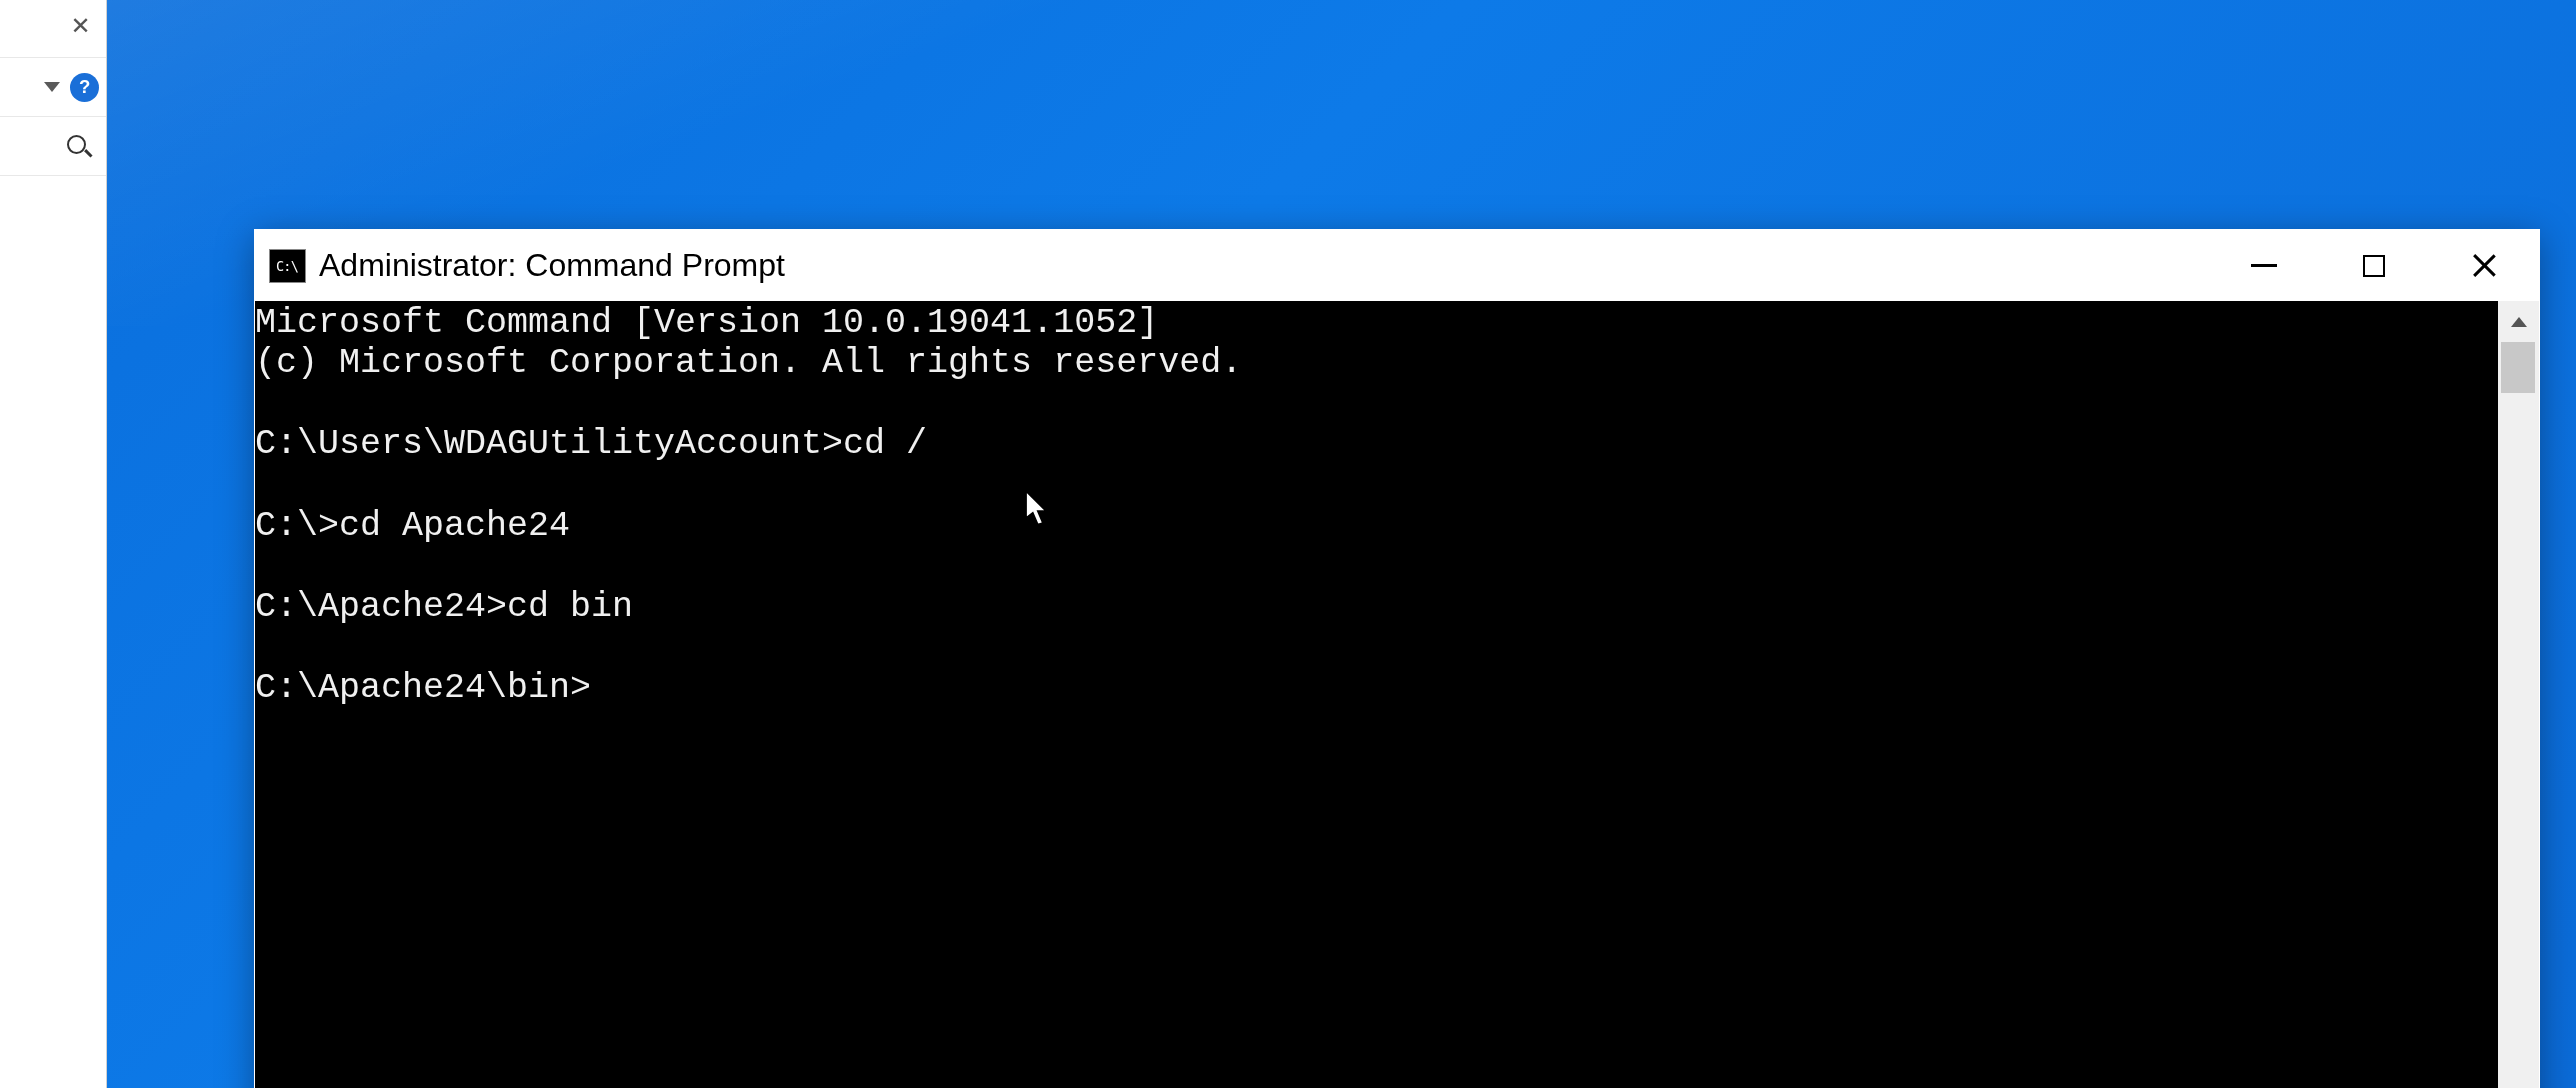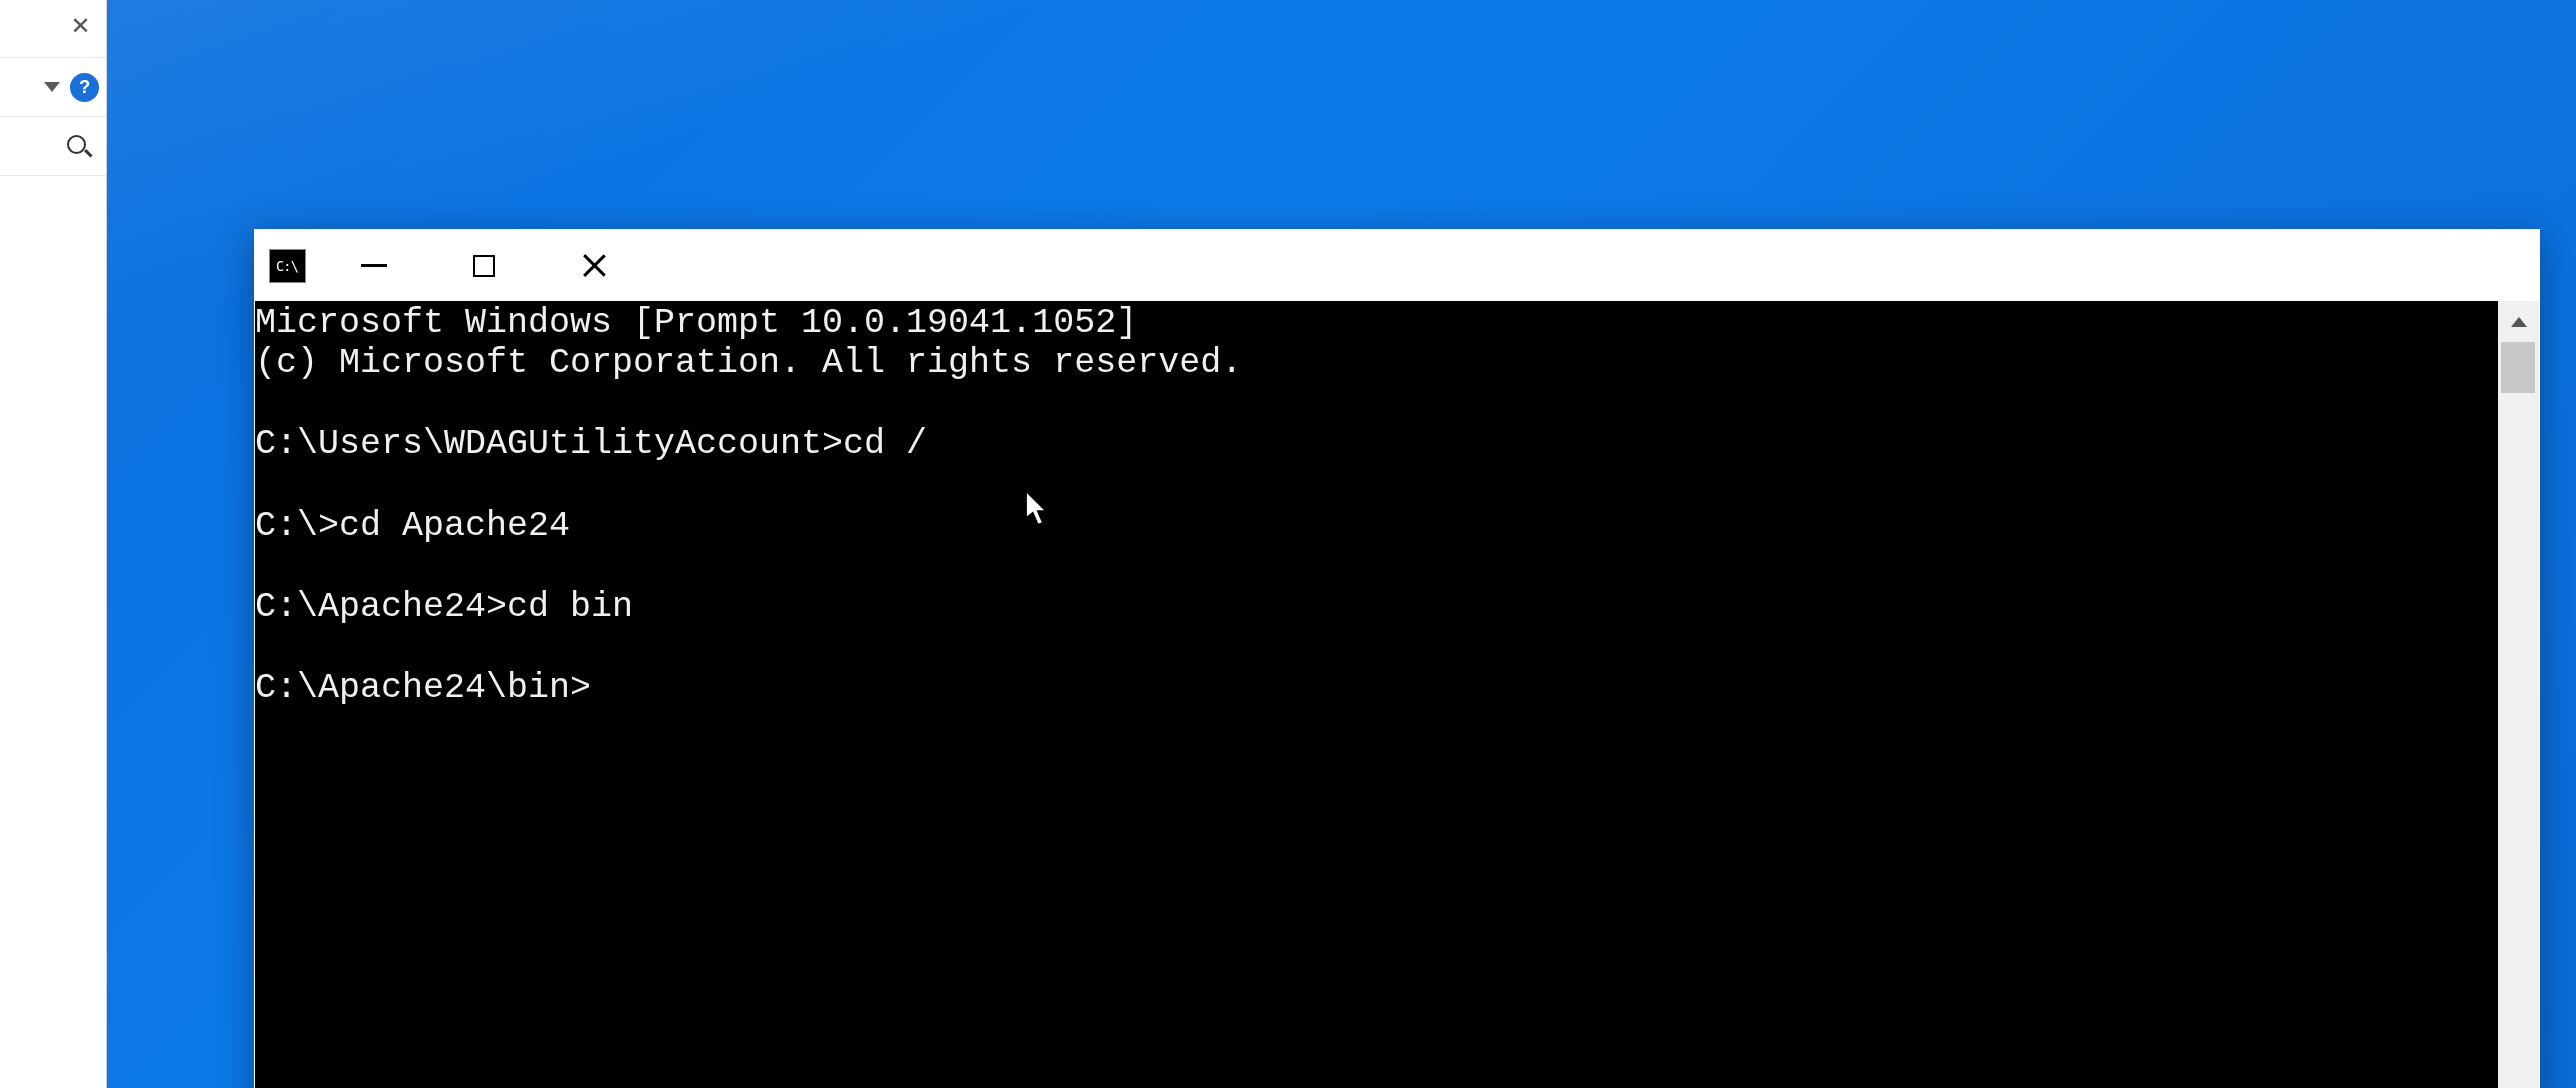--- a/index.html
+++ b/index.html
@@ -224,33 +224,34 @@
       <div class="helpcircle">?</div>
     </div>
     <div class="bg-searchrow">
       <div class="mag"></div>
     </div>
   </div>
 
   <div class="cmd-window">
     <div class="cmd-titlebar">
       <div class="cmd-icon">C:\</div>
+      <div class="cmd-title">Administrator: Command Prompt</div>
       <div class="winbtn">
         <div class="minline"></div>
       </div>
       <div class="winbtn">
         <div class="maxsq"></div>
       </div>
       <div class="winbtn">
         <div class="closex"></div>
       </div>
     </div>
 
     <div class="cmd-body-wrap">
-      <div class="cmd-body"><span>Microsoft Windows [Prompt 10.0.19041.1052]</span>
+      <div class="cmd-body"><span>Microsoft Command [Version 10.0.19041.1052]</span>
 <span>(c) Microsoft Corporation. All rights reserved.</span>
 <span></span>
 <span>C:\Users\WDAGUtilityAccount&gt;cd /</span>
 <span></span>
 <span>C:\&gt;cd Apache24</span>
 <span></span>
 <span>C:\Apache24&gt;cd bin</span>
 <span></span>
 <span>C:\Apache24\bin&gt;</span></div>
 

